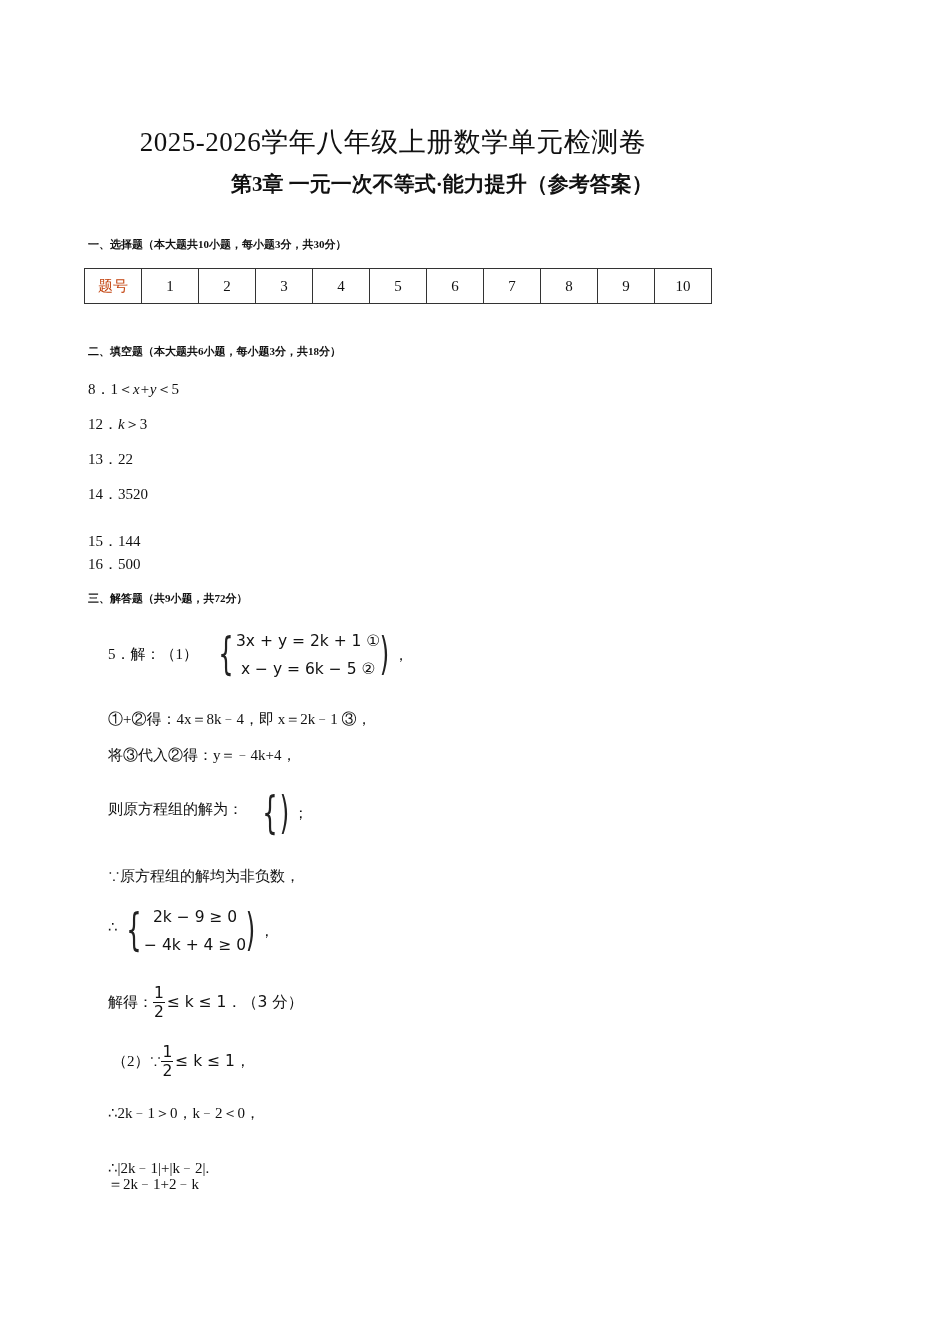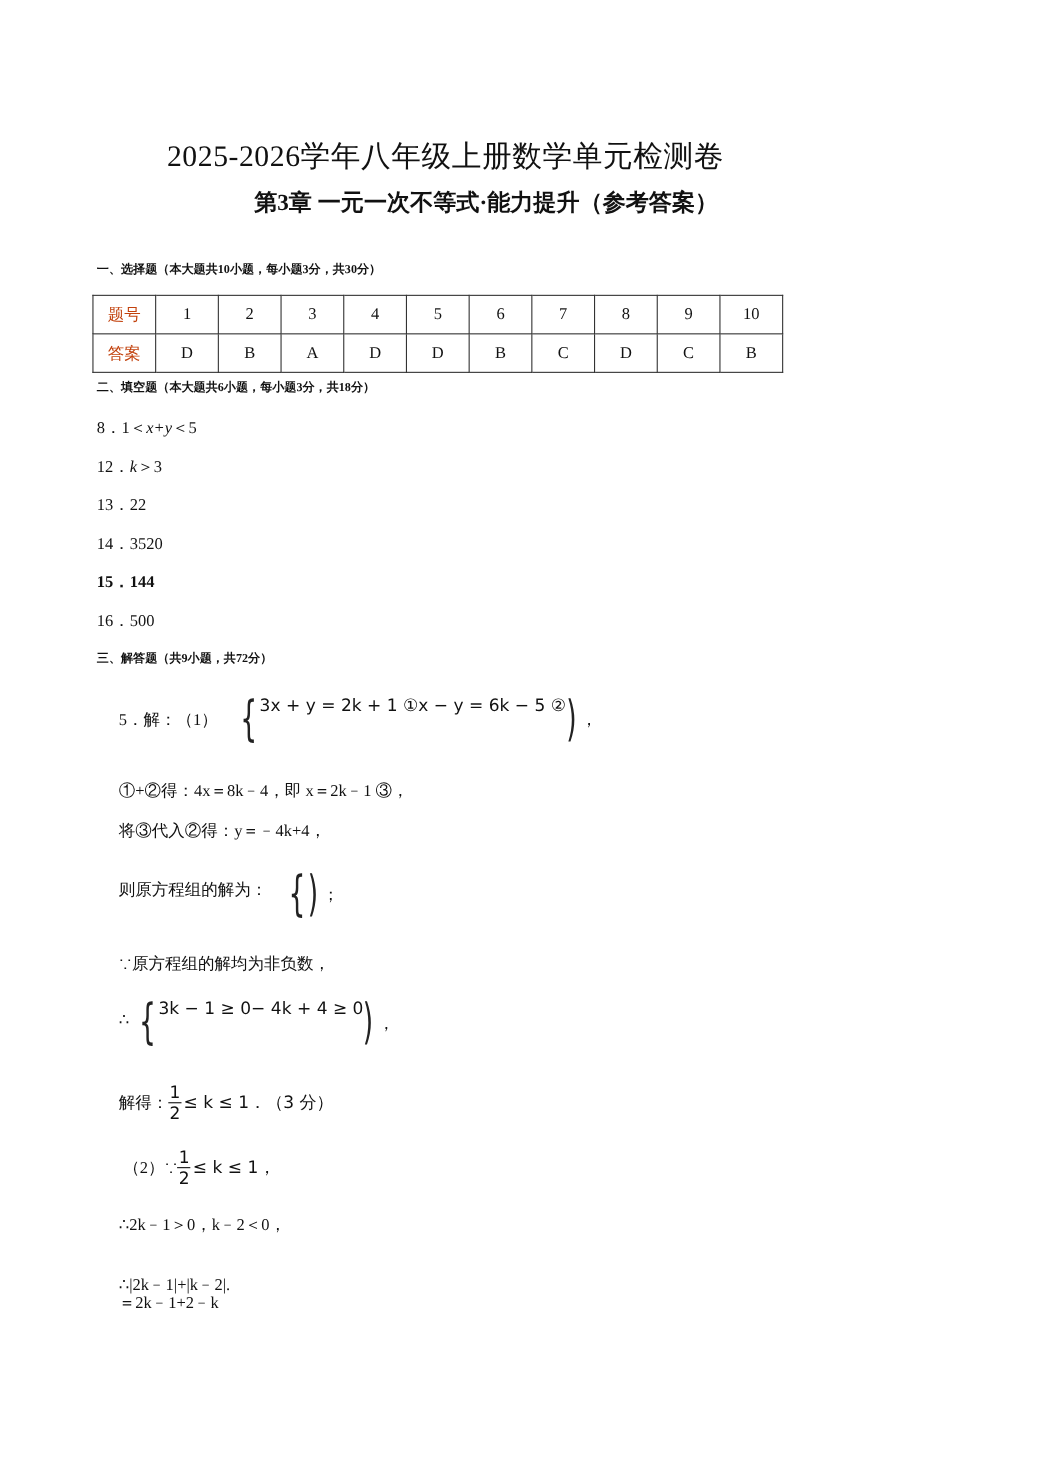--- a/index.html
+++ b/index.html
@@ -1,32 +1,32 @@
 <!DOCTYPE html>
 <html><head>
 <meta charset="utf-8">
 <style>
   html, body { margin:0; padding:0; background:#ffffff; }
   body { width:950px; height:1344px; position:relative; overflow:hidden;
          font-family:"Liberation Serif","DejaVu Serif",serif; color:#111; }
   .abs { position:absolute; white-space:nowrap; }
-  .title { left:15px; width:780px; text-align:center; top:124px; font-size:27px; letter-spacing:0.5px; }
+  .title { left:3px; width:780px; text-align:center; top:124px; font-size:27px; letter-spacing:0.5px; }
   .subtitle { left:0; width:850px; text-align:center; top:170px; font-size:21px; font-weight:bold; padding-left:34px; box-sizing:border-box; }
   .sec { font-size:11px; font-weight:bold; left:88px; }
   .line { font-size:15px; left:88px; }
   .ans { font-size:15px; }
   i, .it { font-style:italic; }
   table.ans-table { position:absolute; left:84px; top:268px; border-collapse:collapse; }
   table.ans-table td { border:1.5px solid #333; width:56px; height:34px; text-align:center; font-size:15px; padding:0; }
   table.ans-table td.hd { width:56px; color:#c2410c; }
   .math { font-family:"DejaVu Sans","Liberation Sans",sans-serif; font-size:15.5px; }
   .sys { position:absolute; display:flex; align-items:stretch; }
   .lbrace { font-family:"DejaVu Sans",sans-serif; font-size:44px; line-height:54px; transform:scaleX(0.55); margin-right:-4px; color:#222; }
   .rparen { font-family:"DejaVu Sans",sans-serif; font-size:44px; line-height:54px; transform:scaleX(0.55); margin-left:-4px; color:#222; }
-  .rows { display:flex; flex-direction:row; line-height:28px; }
+  .rows { display:flex; flex-direction:column; line-height:28px; }
   .rows div { text-align:center; }
   .frac { display:inline-flex; flex-direction:column; align-items:center; vertical-align:middle; line-height:18px; margin-right:2px; }
   .frac .num { border-bottom:1px solid #111; padding:0 1px; }
 </style>
 </head>
 <body>
 
 <div class="abs title">2025-2026学年八年级上册数学单元检测卷</div>
 <div class="abs subtitle">第3章  一元一次不等式·能力提升（参考答案）</div>
 
@@ -40,51 +40,38 @@
     <td>2</td>
     <td>3</td>
     <td>4</td>
     <td>5</td>
     <td>6</td>
     <td>7</td>
     <td>8</td>
     <td>9</td>
     <td>10</td>
   </tr>
-  <tr>
-    <td class="hd">答案</td>
-    <td>D</td>
-    <td>B</td>
-    <td>A</td>
-    <td>D</td>
-    <td>D</td>
-    <td>B</td>
-    <td>C</td>
-    <td>D</td>
-    <td>C</td>
-    <td>B</td>
-  </tr>
 </tbody>
   </table>
 
 <div class="abs sec" style="top:344px;">二、填空题（本大题共6小题，每小题3分，共18分）</div>
 
 <div class="abs line" style="top:380px;">
   <span>8．</span><span>1＜</span><i>x+y</i><span>＜5</span>
 </div>
 <div class="abs line" style="top:415px;">
   <span>12．</span><i>k</i><span>＞3</span>
 </div>
 <div class="abs line" style="top:450px;">
   <span>13．</span><span>22</span>
 </div>
 <div class="abs line" style="top:485px;">
   <span>14．</span><span>3520</span>
 </div>
-<div class="abs line" style="top:520px;font-weight:bold;">
+<div class="abs line" style="top:532px;">
   <span>15．</span><span>144</span>
 </div>
 <div class="abs line" style="top:555px;">
   <span>16．</span><span>500</span>
 </div>
 
 <div class="abs sec" style="top:591px;">三、解答题（共9小题，共72分）</div>
 
 <div class="abs line" style="top:645px; left:108px;">5．解：（1）</div>
 <div class="sys" style="left:212px; top:627px;">
@@ -106,21 +93,21 @@
   <span class="rparen">)</span>
   <span class="ans" style="align-self:center;">；</span>
 </div>
 
 <div class="abs line" style="top:867px; left:108px;">∵原方程组的解均为非负数，</div>
 
 <div class="abs line" style="top:918px; left:108px;">∴</div>
 <div class="sys" style="left:120px; top:903px;">
   <span class="lbrace">{</span>
   <div class="rows math">
-    <div>3k − 1 ≥ 0</div>
+    <div>2k − 9 ≥ 0</div>
     <div>− 4k + 4 ≥ 0</div>
   </div>
   <span class="rparen">)</span>
   <span class="ans" style="align-self:center;">，</span>
 </div>
 
 <div class="abs line" style="top:984px; left:108px; display:flex; align-items:center;">
   <span>解得：</span>
   <span class="frac math">
     <span class="num">1</span>

